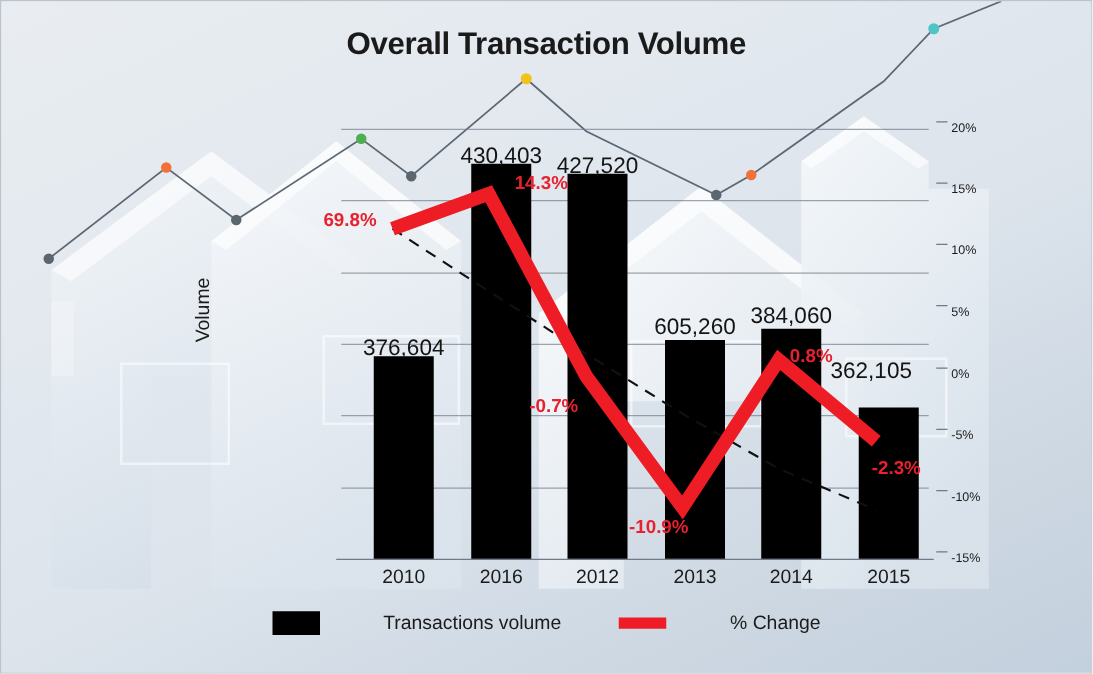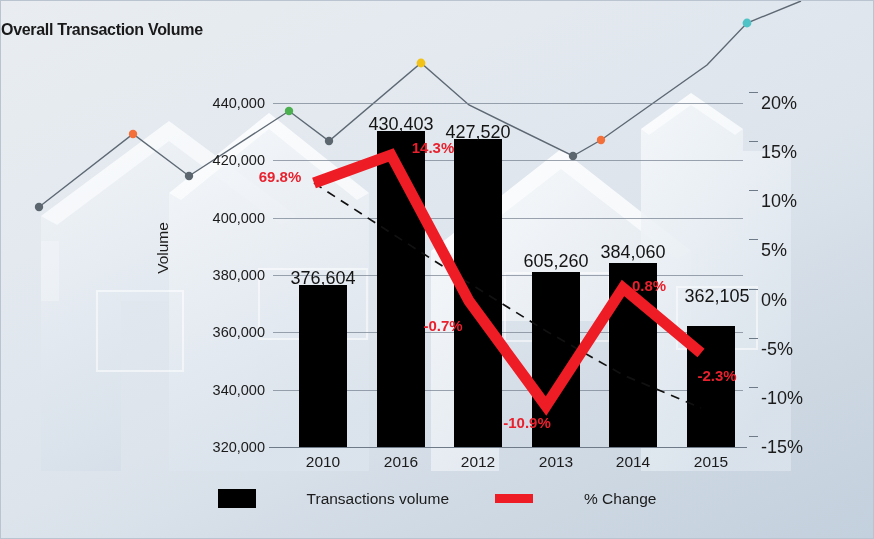--- a/index.html
+++ b/index.html
@@ -30,22 +30,22 @@
     left: 0;
     top: 0;
   }
 
   
   .chart-title {
     position: absolute;
     left: 0;
     right: 0;
     top: 20px;
-    text-align: left;
-    font-size: 16px;
+    text-align: center;
+    font-size: 25px;
     font-weight: bold;
     color: #1a1a1a;
     letter-spacing: -0.3px;
   }
 
   .plot {
     position: absolute;
     left: 272px;
     top: 102px;
     width: 470px;
@@ -87,21 +87,21 @@
     position: absolute;
     left: 760px;
     top: 102px;
     width: 70px;
     height: 344px;
   }
   .ytick-right {
     position: absolute;
     left: 0;
     transform: translateY(-50%);
-    font-size: 18px;
+    font-size: 10px;
     color: #1b1b1b;
     white-space: nowrap;
   }
   .tickmark {
     position: absolute;
     left: -12px;
     width: 9px;
     height: 1px;
     background: #6e7a88;
     transform: translateY(-50%);
@@ -245,29 +245,20 @@
         <circle cx="420" cy="62" r="4.4" fill="#f2c218"></circle>
         <circle cx="572" cy="155" r="4.2" fill="#5c666f"></circle>
         <circle cx="600" cy="139" r="4.2" fill="#f4703a"></circle>
         <circle cx="746" cy="22" r="4.4" fill="#4fc3c6"></circle>
       </g>
     </svg>
   </div>
 
   <div class="chart-title">Overall Transaction Volume</div>
 
-  <div class="ytick-left-col">
-    <div class="ytick-left" style="top:0%">440,000</div>
-    <div class="ytick-left" style="top:16.667%">420,000</div>
-    <div class="ytick-left" style="top:33.333%">400,000</div>
-    <div class="ytick-left" style="top:50%">380,000</div>
-    <div class="ytick-left" style="top:66.667%">360,000</div>
-    <div class="ytick-left" style="top:83.333%">340,000</div>
-    <div class="ytick-left" style="top:100%">320,000</div>
-  </div>
 
   <div class="axis-label-volume">Volume</div>
 
   <div class="ytick-right-col">
     <div class="ytick-right" style="top:0%">20%<span class="tickmark"></span></div>
     <div class="ytick-right" style="top:14.286%">15%<span class="tickmark"></span></div>
     <div class="ytick-right" style="top:28.571%">10%<span class="tickmark"></span></div>
     <div class="ytick-right" style="top:42.857%">5%<span class="tickmark"></span></div>
     <div class="ytick-right" style="top:57.143%">0%<span class="tickmark"></span></div>
     <div class="ytick-right" style="top:71.429%">-5%<span class="tickmark"></span></div>
@@ -289,21 +280,21 @@
     <div class="bar" style="left:181px; width:48px; height:308px;"></div>
     <div class="bar" style="left:259px; width:48px; height:175px;"></div>
     <div class="bar" style="left:336px; width:48px; height:184px;"></div>
     <div class="bar" style="left:414px; width:48px; height:121px;"></div>
 
     <div class="bar-label" style="left:50px;  top:165px;">376,604</div>
     <div class="bar-label" style="left:128px; top:11px;">430,403</div>
     <div class="bar-label" style="left:205px; top:19px;">427,520</div>
     <div class="bar-label" style="left:283px; top:148px;">605,260</div>
     <div class="bar-label" style="left:360px; top:139px;">384,060</div>
-    <div class="bar-label" style="left:444px; top:183px;">362,105</div>
+    <div class="bar-label" style="left:424px; top:183px;">362,105</div>
 
     <svg width="470" height="344" style="position:absolute;left:0;top:0;overflow:visible">
       <polyline points="41,80 118,130 196,180 273,228 350,272 428,305" fill="none" stroke="#111111" stroke-width="1.7" stroke-dasharray="9,7"></polyline>
       <polyline points="41,80 118,52 196,198 273,303 350,185 428,250" fill="none" stroke="#ee1c25" stroke-width="11" stroke-linejoin="miter" stroke-linecap="butt"></polyline>
     </svg>
 
     <div class="pct-label" style="left:7px;   top:73px;">69.8%</div>
     <div class="pct-label" style="left:160px; top:44px;">14.3%</div>
     <div class="pct-label" style="left:170px; top:222px;">-0.7%</div>
     <div class="pct-label" style="left:254px; top:319px;">-10.9%</div>

